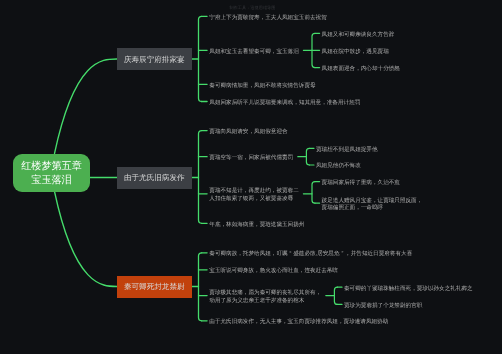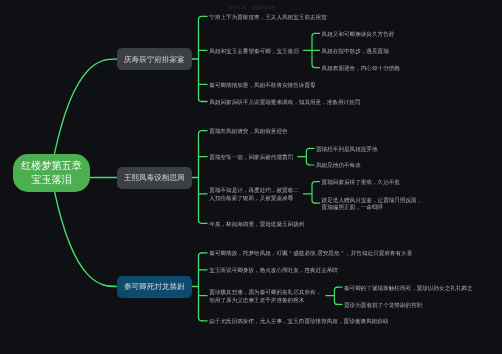--- a/index.html
+++ b/index.html
@@ -3,23 +3,23 @@
 <meta charset="utf-8">
 <style>
   html,body{margin:0;padding:0;background:#0e1013;}
   body{width:502px;height:354px;overflow:hidden;
        font-family:"Liberation Sans",sans-serif;
        -webkit-font-smoothing:antialiased;}
   #stage{position:relative;width:502px;height:354px;background:#0e1013;}
   #wires{position:absolute;left:0;top:0;width:502px;height:354px;}
   .node{position:absolute;box-sizing:border-box;display:flex;align-items:center;
         justify-content:center;text-align:center;flex-direction:column;}
-  .root-node{border-radius:15px;font-size:10.2px;line-height:13.6px;
+  .root-node{border-radius:9px;font-size:10.2px;line-height:13.6px;
              letter-spacing:-0.1px;text-rendering:geometricPrecision;}
-  .branch-node{border-radius:5px;font-size:7.6px;line-height:11px;
+  .branch-node{border-radius:0;font-size:7.6px;line-height:11px;
                letter-spacing:0px;text-rendering:geometricPrecision;}
   .leaf{position:absolute;font-size:5.6px;line-height:7.6px;white-space:pre;
         text-rendering:geometricPrecision;}
   .leaf .ln{display:block;}
   .fw{display:inline-block;width:5.6px;text-align:center;}
   .watermark{position:absolute;white-space:pre;color:#333539;
              text-rendering:geometricPrecision;}
 </style>
 </head>
 <body>
@@ -68,23 +68,23 @@
   <div class="watermark" style="left: 229.4px; top: 5.4px; font-size: 4.2px;">制作工具：迅捷思维导图</div>
   <div class="node root-node" style="left: 13px; top: 153.5px; width: 77px; height: 38px; background: rgb(76, 175, 80); color: rgb(255, 255, 255); padding-top: 2.6px;">
       <span class="ln">红楼梦第五章</span>
       <span class="ln">宝玉落泪</span>
     </div>
   <div id="branches">
       <div class="node branch-node" style="left: 117px; top: 48px; width: 74.5px; height: 22px; background: rgb(60, 63, 68); color: rgb(216, 216, 216);">
         <span>庆寿辰宁府排家宴</span>
       </div>
       <div class="node branch-node" style="left: 117px; top: 167px; width: 74.5px; height: 21.5px; background: rgb(60, 63, 68); color: rgb(216, 216, 216);">
-        <span>王熙凤毒设相思局</span>
+        <span>由于尤氏旧病发作</span>
       </div>
-      <div class="node branch-node" style="left: 117px; top: 276px; width: 74.5px; height: 21.5px; background: #0c4a6e; color: rgb(216, 216, 216);">
+      <div class="node branch-node" style="left: 117px; top: 276px; width: 74.5px; height: 21.5px; background: #c2410c; color: rgb(216, 216, 216);">
         <span>秦可卿死封龙禁尉</span>
       </div>
     </div>
 <div class="leaf" style="color: rgb(176, 176, 176); left: 209.3px; top: 14.7px;"><span class="ln">宁府上下为贾敬贺寿，王夫人凤姐宝玉前去祝贺</span></div>
     <div class="leaf" style="color: rgb(176, 176, 176); left: 209.3px; top: 48.7px;"><span class="ln">凤姐和宝玉去看望秦可卿，宝玉落泪</span></div>
     <div class="leaf" style="color: rgb(176, 176, 176); left: 321.6px; top: 31.7px;"><span class="ln">凤姐又和可卿亲谈良久方告辞</span></div>
     <div class="leaf" style="color: rgb(176, 176, 176); left: 321.6px; top: 48.7px;"><span class="ln">凤姐在院中散步，遇见贾瑞</span></div>
     <div class="leaf" style="color: rgb(176, 176, 176); left: 321.6px; top: 66px;"><span class="ln">凤姐表面迎合，内心却十分愤怒</span></div>
     <div class="leaf" style="color: rgb(176, 176, 176); left: 209.3px; top: 82.7px;"><span class="ln">秦可卿病情加重，凤姐不敢将实情告诉贾母</span></div>
     <div class="leaf" style="color: rgb(176, 176, 176); left: 209.3px; top: 99.9px;"><span class="ln">凤姐回家后听平儿说贾瑞要来调戏，知其用意，准备用计惩罚</span></div>

